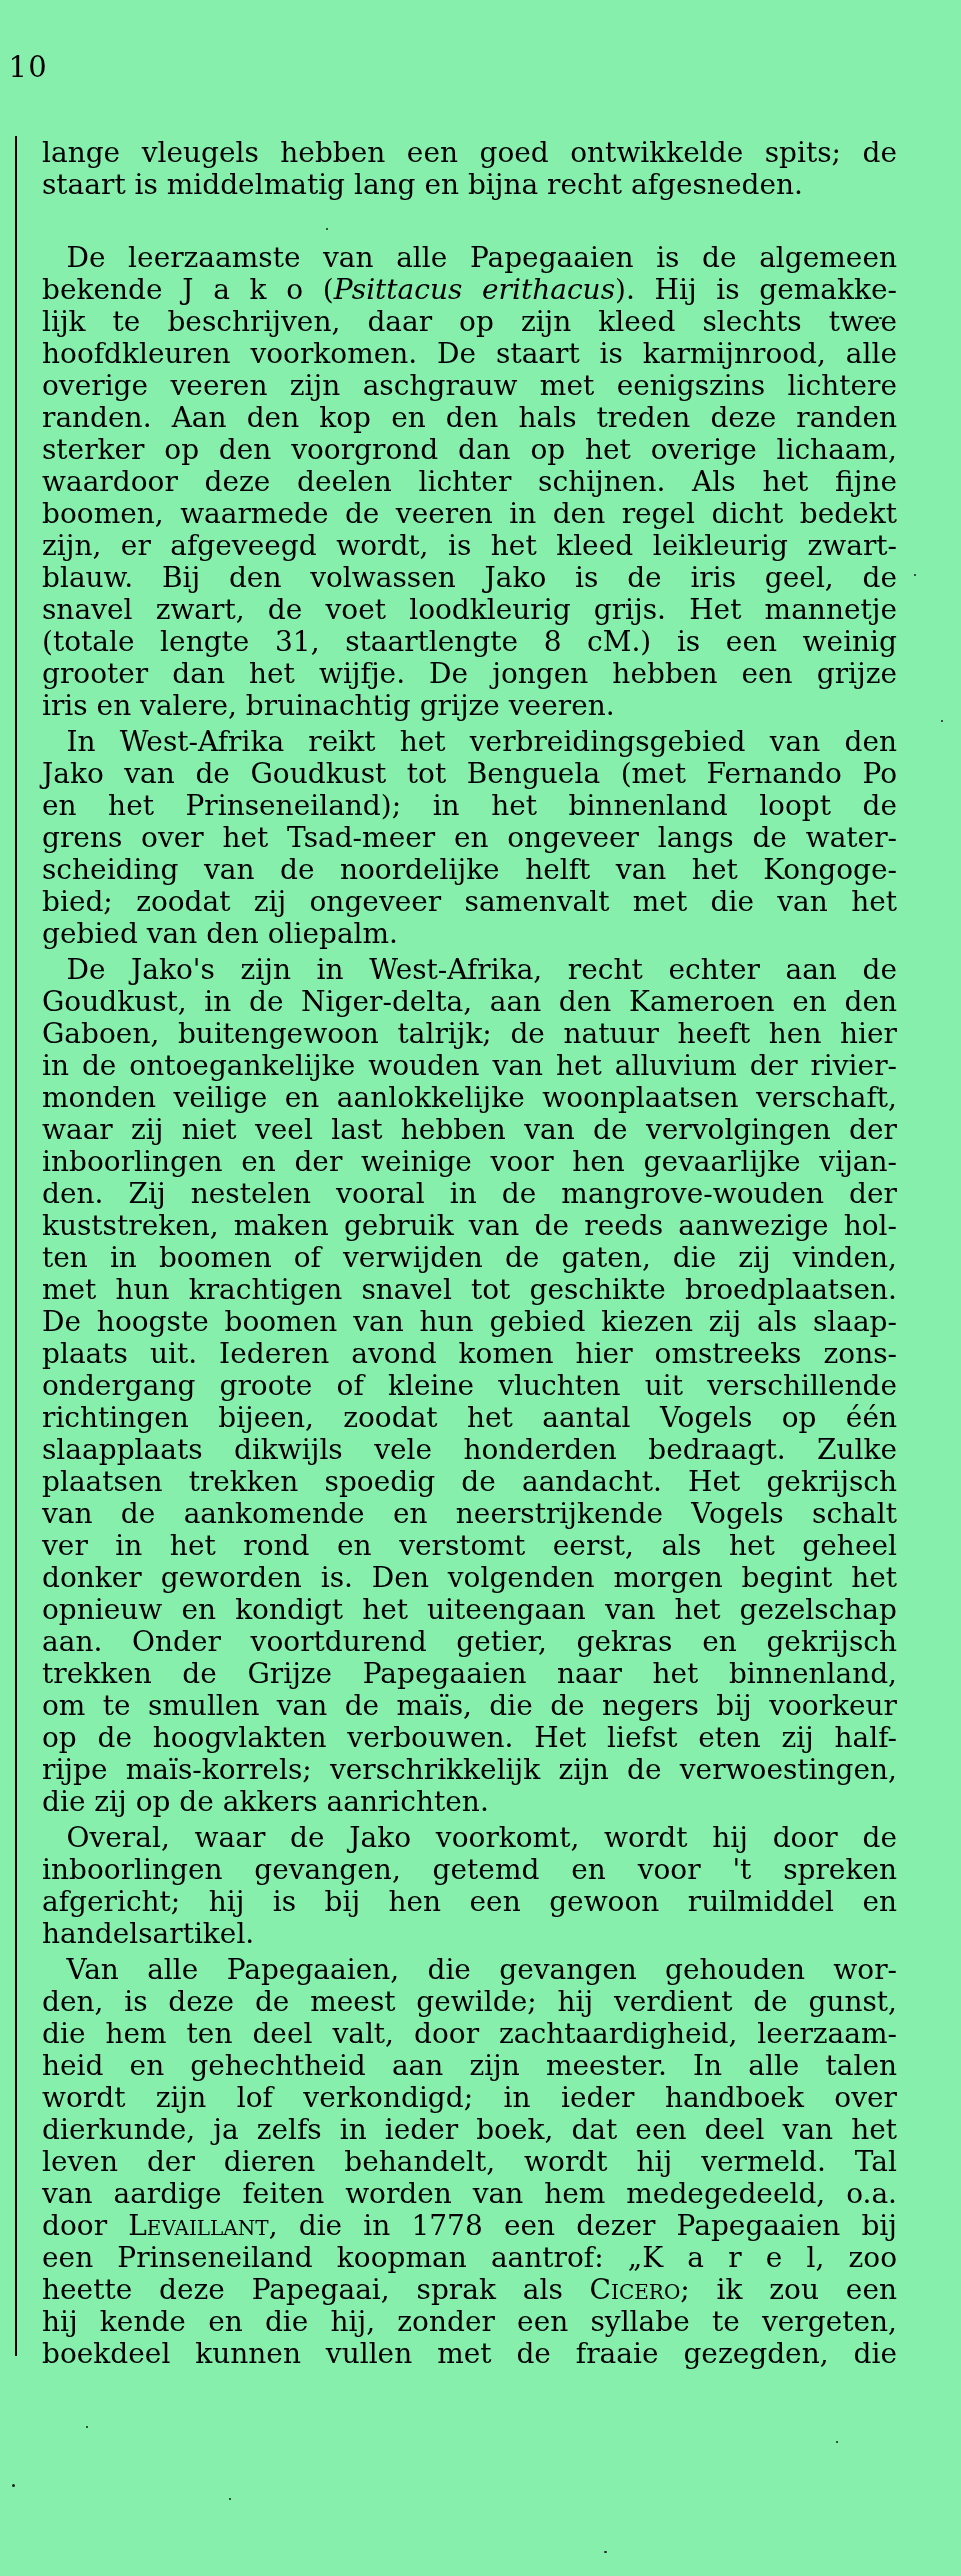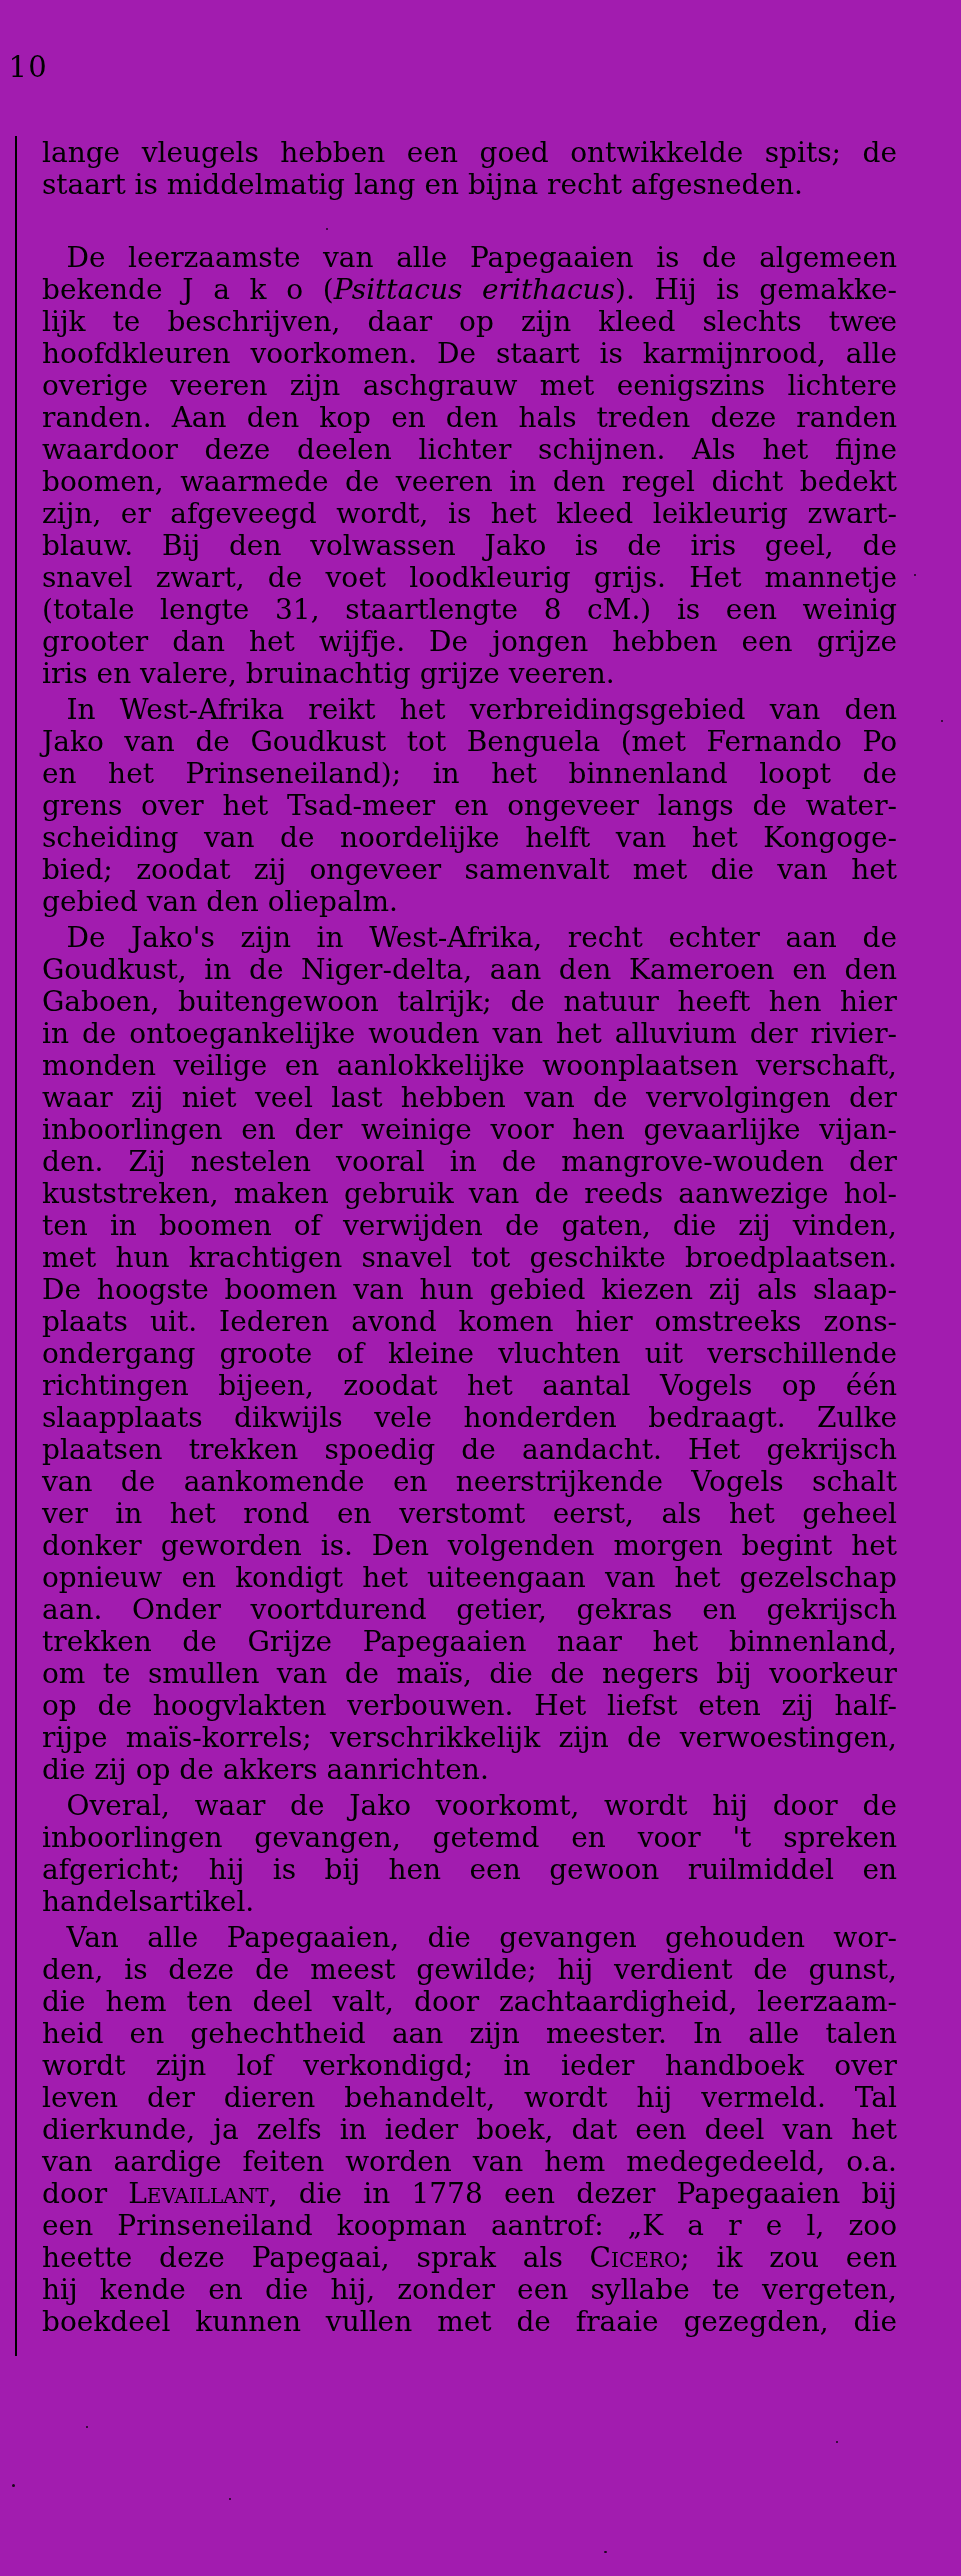--- a/index.html
+++ b/index.html
@@ -1,21 +1,21 @@
 <!DOCTYPE html>
 <html style="font-size:9.8px"><head>
 <meta charset="utf-8">
 <style>
   html, body { margin: 0; padding: 0; background: #ffffff; }
   body {
     width: 962px; height: 2576px; position: relative;
     font-family: "DejaVu Serif", "Liberation Serif", serif;
     color: #000;
   }
-  .page { position: absolute; left: 0; top: 0; width: 962px; height: 2576px; background: #a21caf; overflow: hidden; }
+  .page { position: absolute; left: 0; top: 0; width: 962px; height: 2576px; background: #86efac; overflow: hidden; }
   .page-number { position: absolute; left: 8.6px; top: 53px; font-size: 29px; line-height: 1; letter-spacing: 1.2px; }
   .margin-rule { position: absolute; left: 15.3px; top: 136px; width: 1.8px; height: 2220px; background: #000; }
   .text-block { position: absolute; left: 38px; top: 133px; width: 863px; font-size: 28px; line-height: 32px; }
   .para { margin: 4px; }
   .para.gap { margin-bottom: 41px; }
   .line { text-align: justify; text-align-last: justify; -moz-text-align-last: justify; }
   .line.lastline { text-align-last: left; -moz-text-align-last: left; }
   .para.indent .line.firstline { text-indent: 24.5px; }
   .i { font-style: italic; }
   .sc { font-variant: small-caps; }
@@ -32,20 +32,21 @@
         <div class="line firstline">lange vleugels hebben een goed ontwikkelde spits; de</div>
         <div class="line lastline">staart is middelmatig lang en bijna recht afgesneden.</div>
       </div>
       <div class="para indent">
         <div class="line firstline">De leerzaamste van alle Papegaaien is de algemeen</div>
         <div class="line">bekende J a k o (<span class="i">Psittacus erithacus</span>). Hij is gemakke-</div>
         <div class="line">lijk te beschrijven, daar op zijn kleed slechts twee</div>
         <div class="line">hoofdkleuren voorkomen. De staart is karmijnrood, alle</div>
         <div class="line">overige veeren zijn aschgrauw met eenigszins lichtere</div>
         <div class="line">randen. Aan den kop en den hals treden deze randen</div>
+        <div class="line">sterker op den voorgrond dan op het overige lichaam,</div>
         <div class="line">waardoor deze deelen lichter schijnen. Als het fijne</div>
         <div class="line">boomen, waarmede de veeren in den regel dicht bedekt</div>
         <div class="line">zijn, er afgeveegd wordt, is het kleed leikleurig zwart-</div>
         <div class="line">blauw. Bij den volwassen Jako is de iris geel, de</div>
         <div class="line">snavel zwart, de voet loodkleurig grijs. Het mannetje</div>
         <div class="line">(totale lengte 31, staartlengte 8 cM.) is een weinig</div>
         <div class="line">grooter dan het wijfje. De jongen hebben een grijze</div>
         <div class="line lastline">iris en valere, bruinachtig grijze veeren.</div>
       </div>
       <div class="para indent">
@@ -91,22 +92,22 @@
         <div class="line">inboorlingen gevangen, getemd en voor 't spreken</div>
         <div class="line">afgericht; hij is bij hen een gewoon ruilmiddel en</div>
         <div class="line lastline">handelsartikel.</div>
       </div>
       <div class="para indent">
         <div class="line firstline">Van alle Papegaaien, die gevangen gehouden wor-</div>
         <div class="line">den, is deze de meest gewilde; hij verdient de gunst,</div>
         <div class="line">die hem ten deel valt, door zachtaardigheid, leerzaam-</div>
         <div class="line">heid en gehechtheid aan zijn meester. In alle talen</div>
         <div class="line">wordt zijn lof verkondigd; in ieder handboek over</div>
+        <div class="line">dierkunde, ja zelfs in ieder boek, dat een deel van het</div>
         <div class="line">leven der dieren behandelt, wordt hij vermeld. Tal</div>
-        <div class="line">dierkunde, ja zelfs in ieder boek, dat een deel van het</div>
         <div class="line">van aardige feiten worden van hem medegedeeld, o.a.</div>
         <div class="line">door <span class="sc">Levaillant</span>, die in 1778 een dezer Papegaaien bij</div>
         <div class="line">een Prinseneiland koopman aantrof: „K a r e l, zoo</div>
         <div class="line">heette deze Papegaai, sprak als <span class="sc">Cicero</span>; ik zou een</div>
         <div class="line">hij kende en die hij, zonder een syllabe te vergeten,</div>
         <div class="line">boekdeel kunnen vullen met de fraaie gezegden, die</div>
       </div>
     </div>
 
   <div class="speck" style="left:326px;top:228px;width:2.4px;height:2.4px;"></div>

